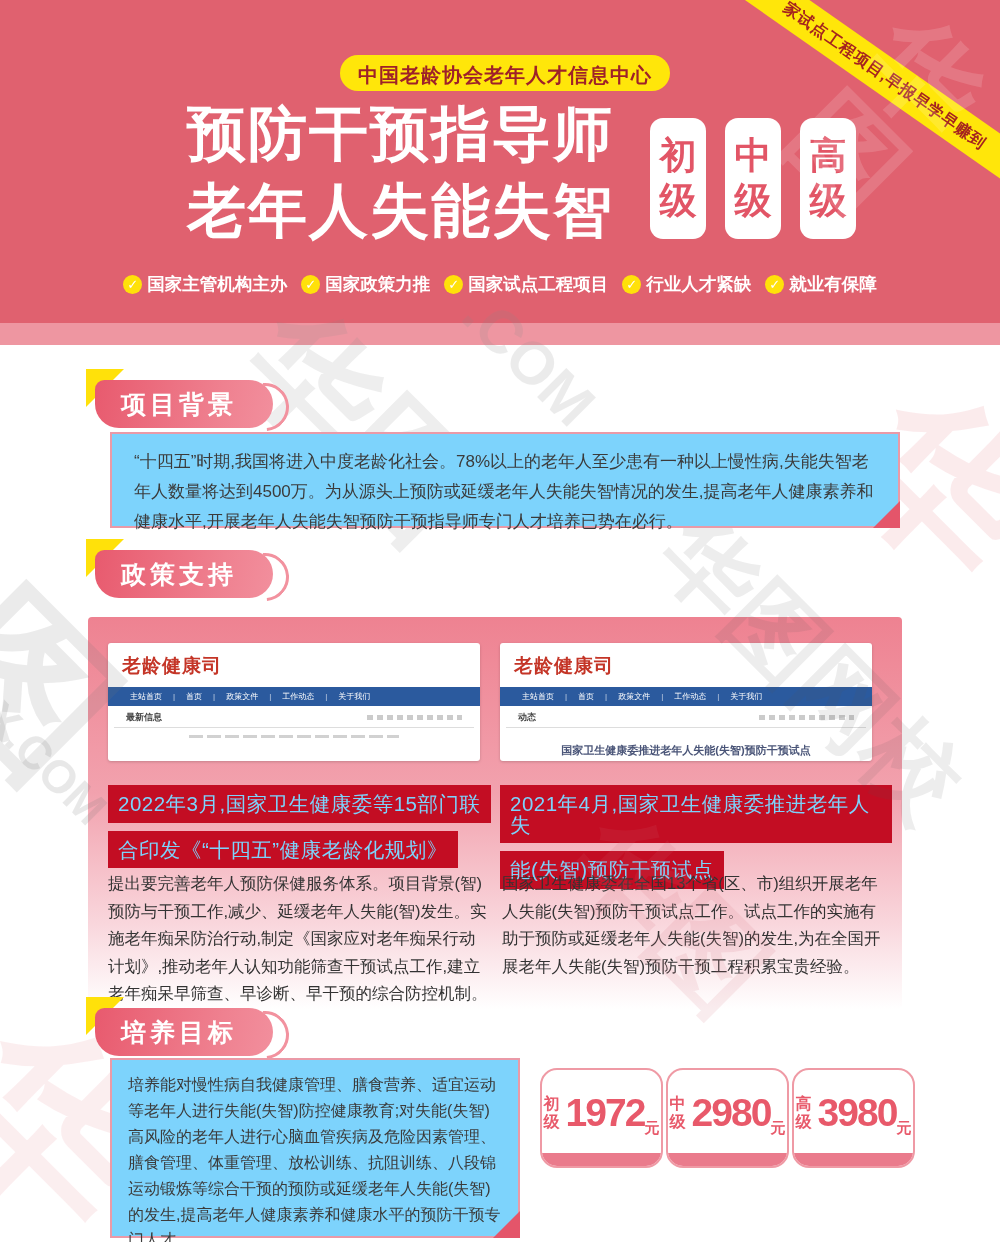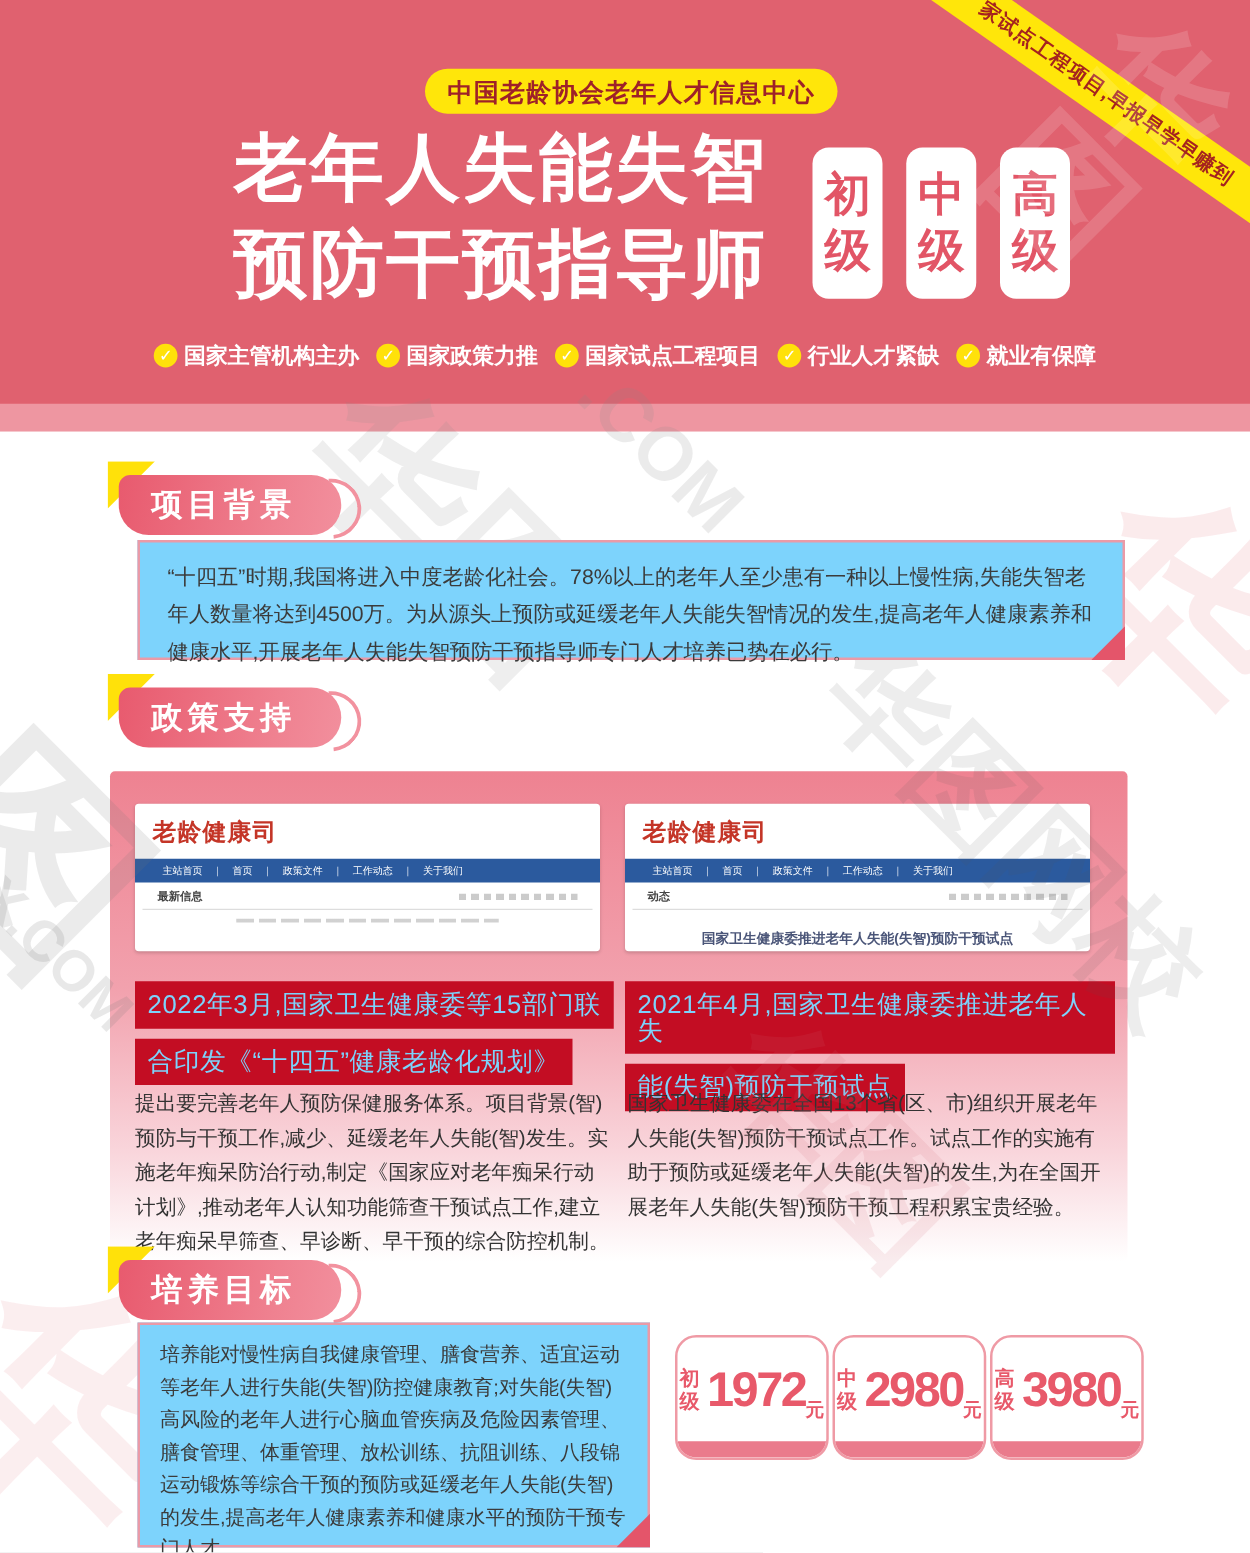--- a/index.html
+++ b/index.html
@@ -85,22 +85,22 @@
 </head>
 <body>
 
 <div id="page">
 
   <div class="hero">
     <div class="hero-strip"></div>
     <div class="promo-ribbon">家试点工程项目,早报早学早赚到</div>
     <div class="org-pill">中国老龄协会老年人才信息中心</div>
     <div class="main-title">
+      <div>预防干预指导师</div>
       <div>老年人失能失智</div>
-      <div>预防干预指导师</div>
     </div>
     <div class="levels">
       <div class="level-badge">
           <span>初级</span>
         </div>
       <div class="level-badge">
           <span>中级</span>
         </div>
       <div class="level-badge">
           <span>高级</span>

